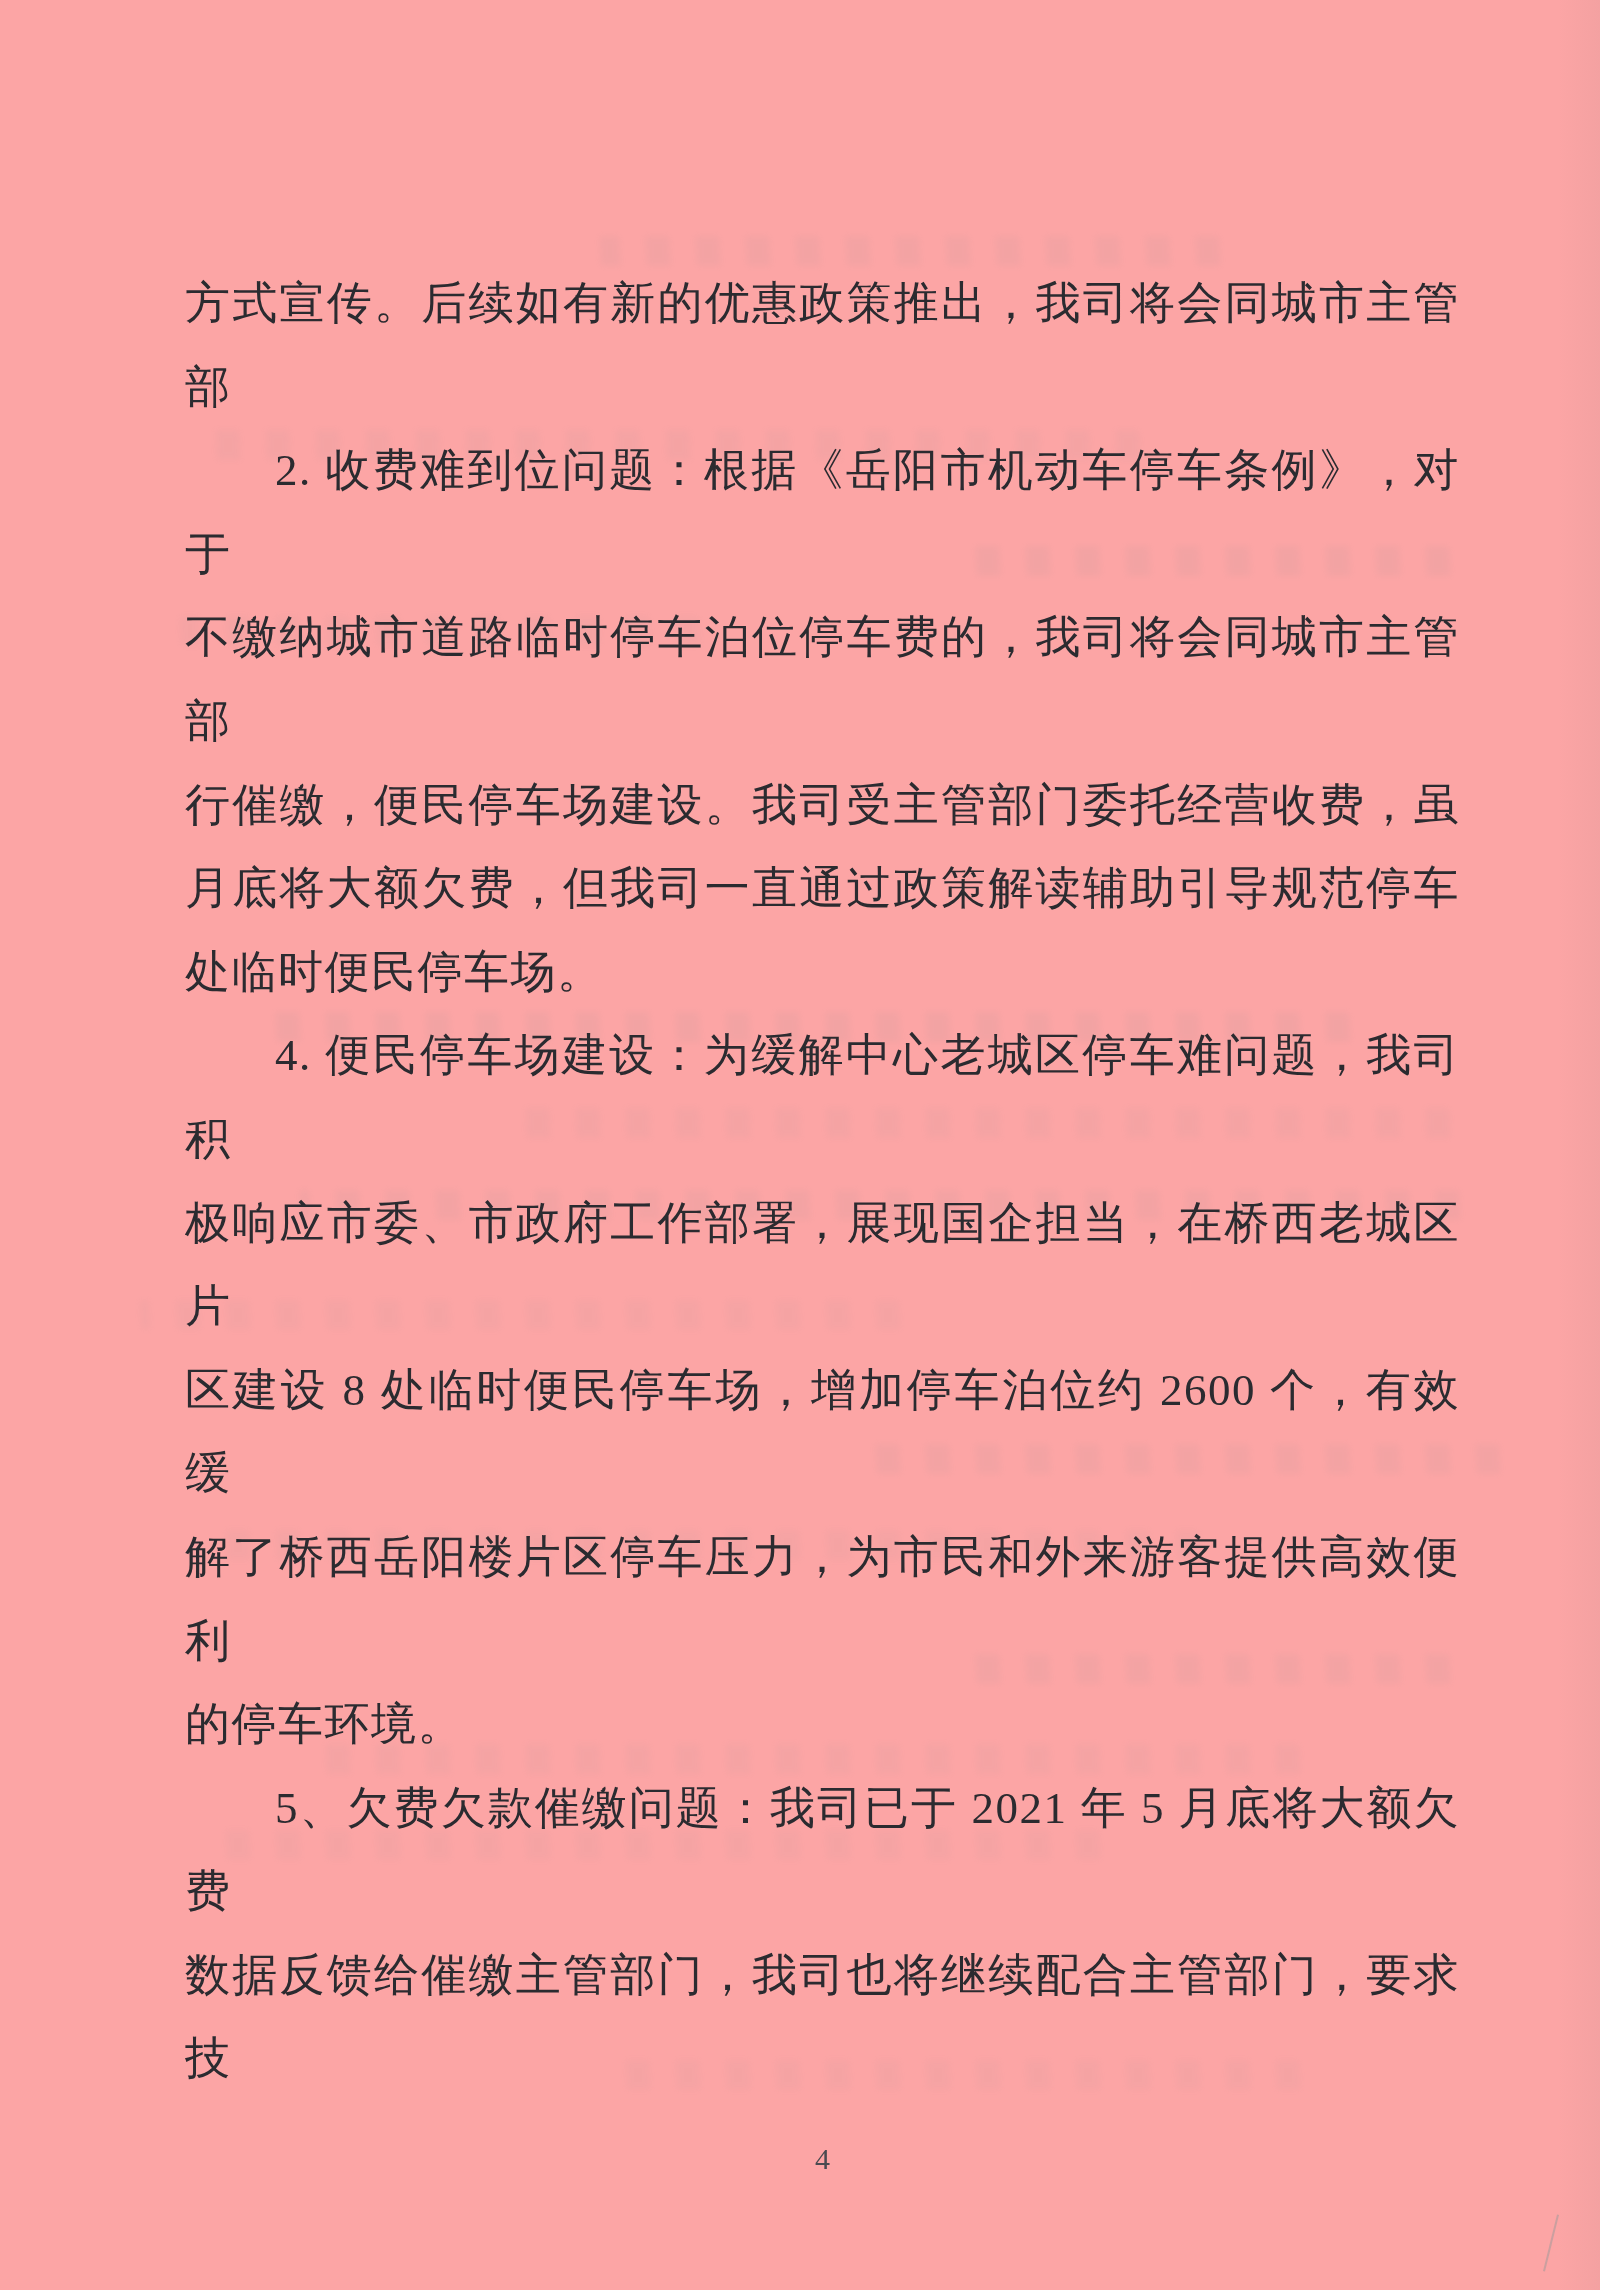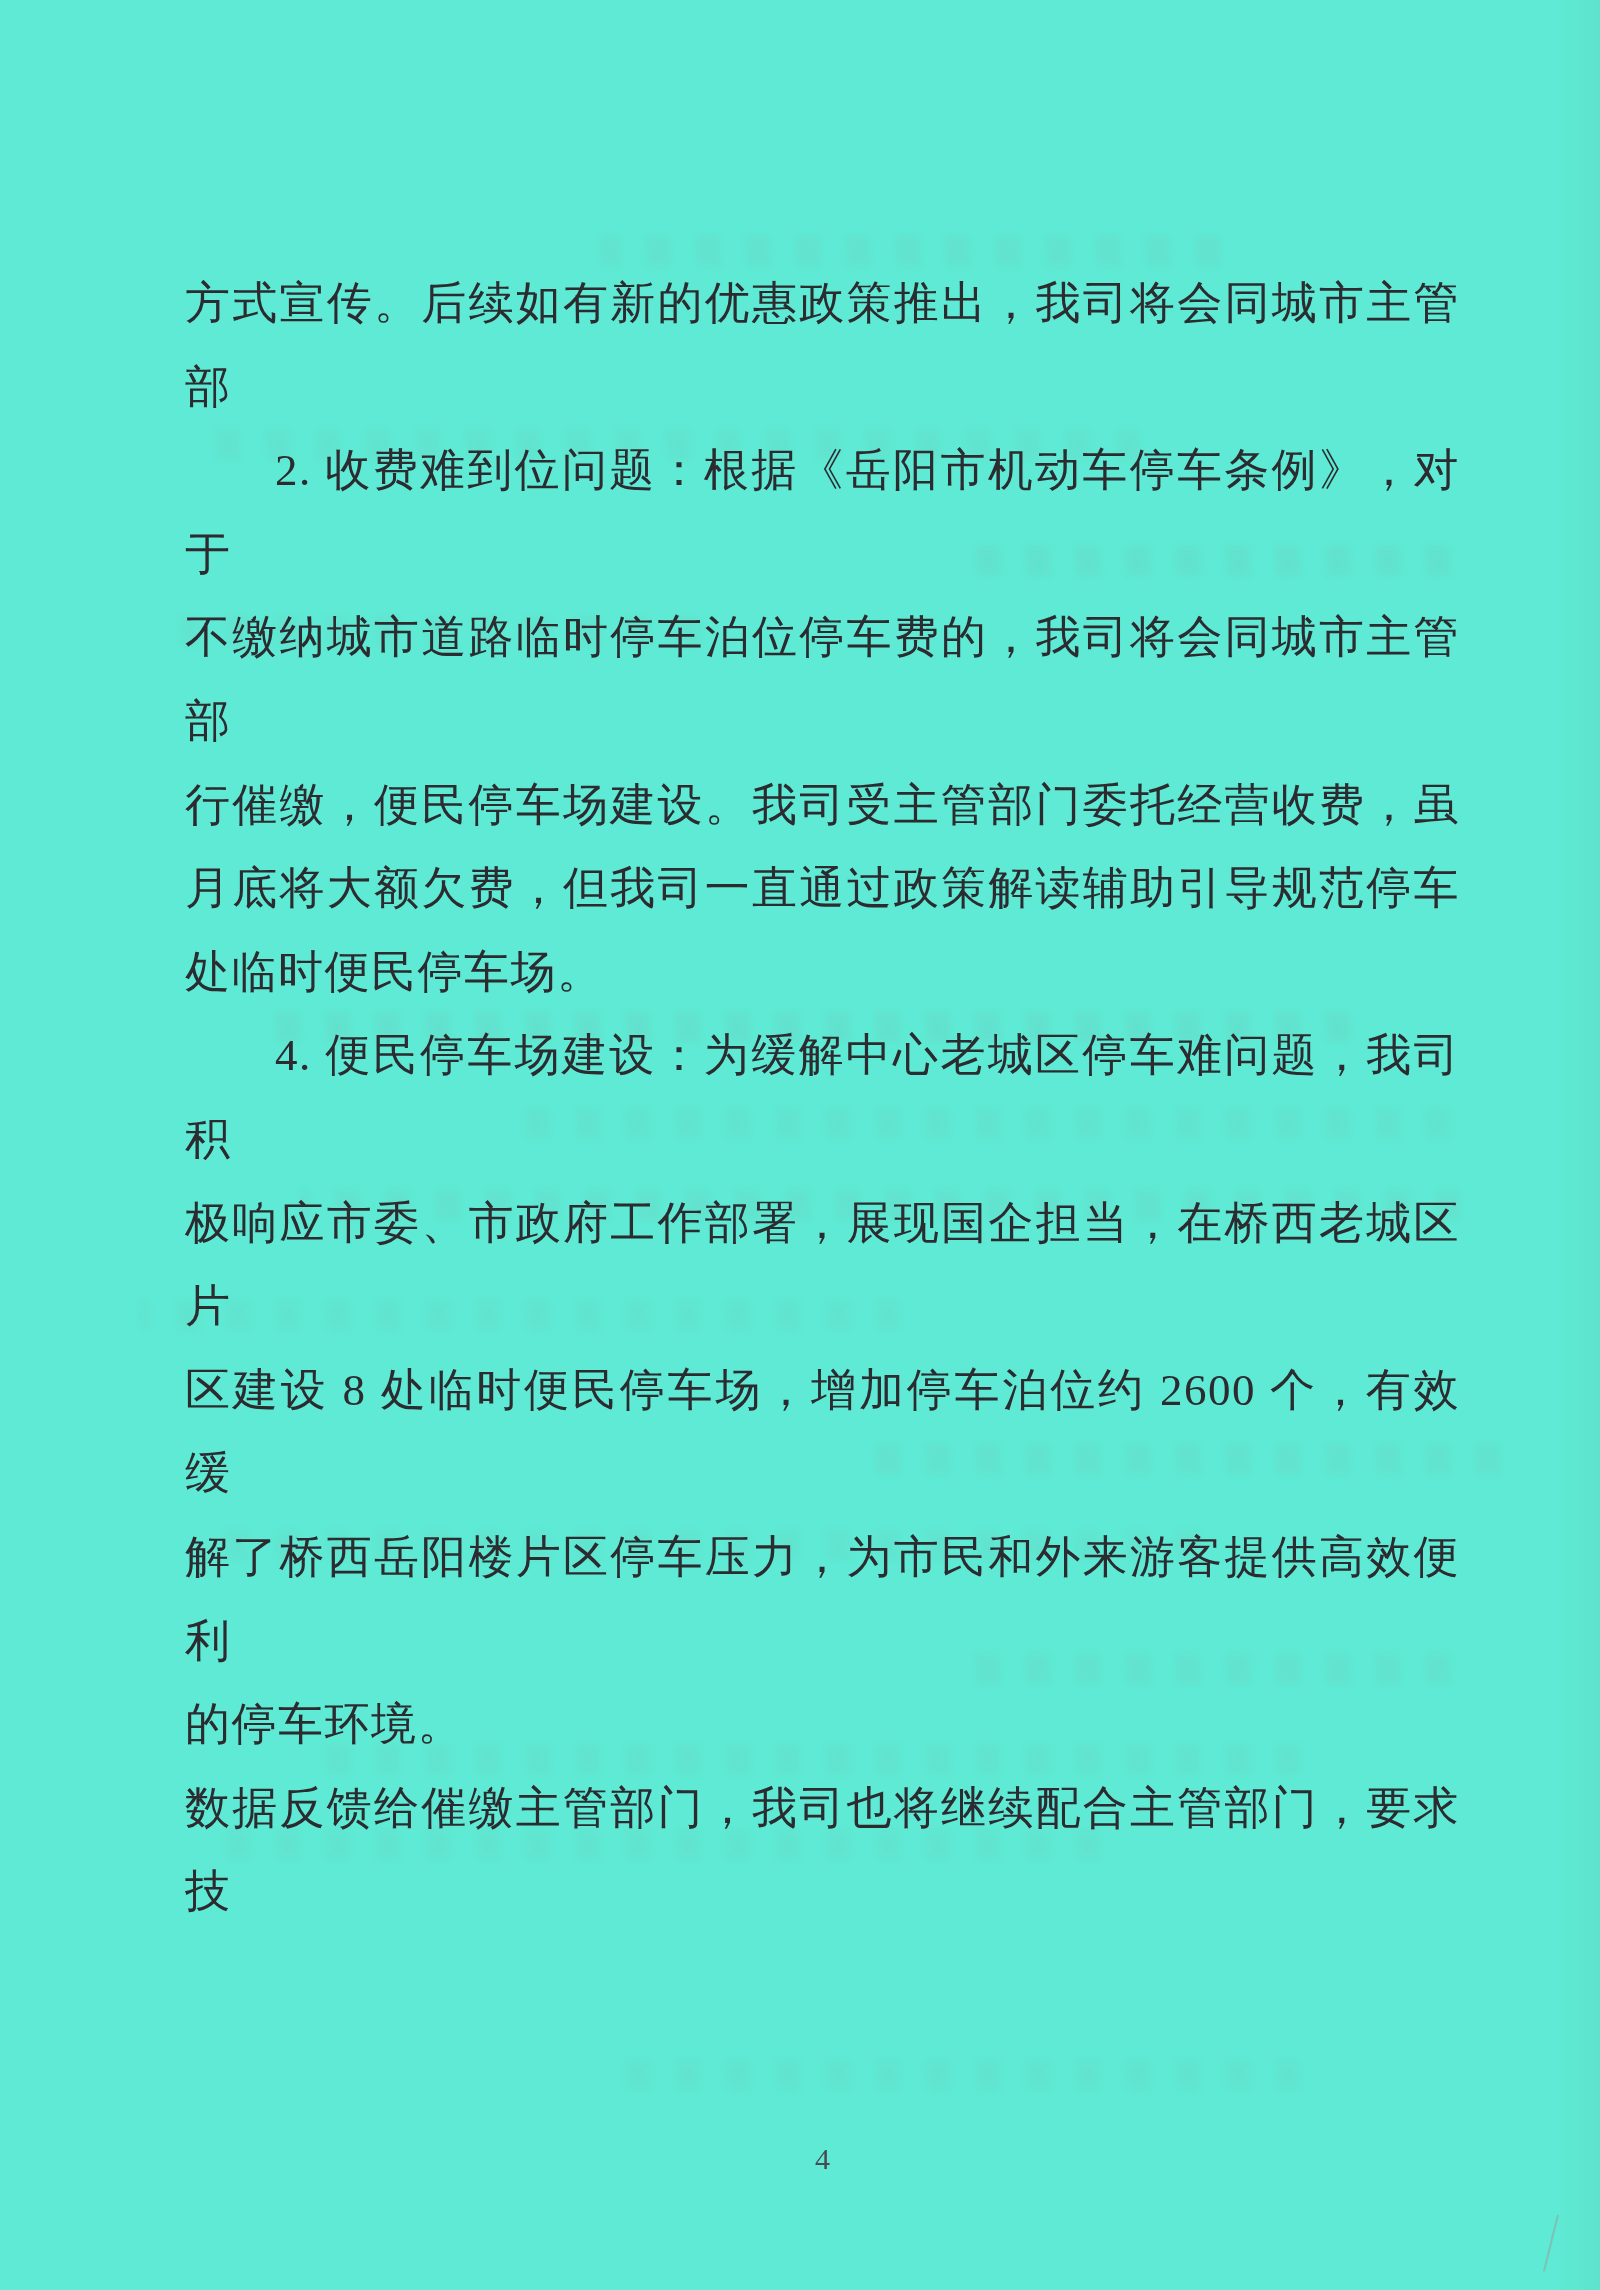--- a/index.html
+++ b/index.html
@@ -5,21 +5,21 @@
   html, body {
     margin: 0;
     padding: 0;
     background: #e8e8e8;
   }
   .page {
     position: relative;
     width: 1600px;
     height: 2290px;
     margin: 0 auto;
-    background: #5eead4;
+    background: #fca5a5;
     overflow: hidden;
     font-family: "Liberation Serif", "DejaVu Serif", serif;
   }
   
   .edge-shade {
     position: absolute;
     top: 0; right: 0;
     width: 42px; height: 100%;
     background: linear-gradient(to right, rgba(0,0,0,0), rgba(90,90,90,0.05));
     pointer-events: none;
@@ -98,20 +98,21 @@
     <div class="line ind end">2. 收费难到位问题：根据《岳阳市机动车停车条例》，对于</div>
     <div class="line">不缴纳城市道路临时停车泊位停车费的，我司将会同城市主管部</div>
     <div class="line">行催缴，便民停车场建设。我司受主管部门委托经营收费，虽</div>
     <div class="line">月底将大额欠费，但我司一直通过政策解读辅助引导规范停车</div>
     <div class="line end">处临时便民停车场。</div>
     <div class="line ind">4. 便民停车场建设：为缓解中心老城区停车难问题，我司积</div>
     <div class="line">极响应市委、市政府工作部署，展现国企担当，在桥西老城区片</div>
     <div class="line">区建设 8 处临时便民停车场，增加停车泊位约 2600 个，有效缓</div>
     <div class="line">解了桥西岳阳楼片区停车压力，为市民和外来游客提供高效便利</div>
     <div class="line end">的停车环境。</div>
+    <div class="line ind">5、欠费欠款催缴问题：我司已于 2021 年 5 月底将大额欠费</div>
     <div class="line">数据反馈给催缴主管部门，我司也将继续配合主管部门，要求技</div>
 
   </div>
 
   <div class="pagenum">4</div>
 
   <div class="edge-shade"></div>
   <div class="corner-mark"></div>
 
 </div>

